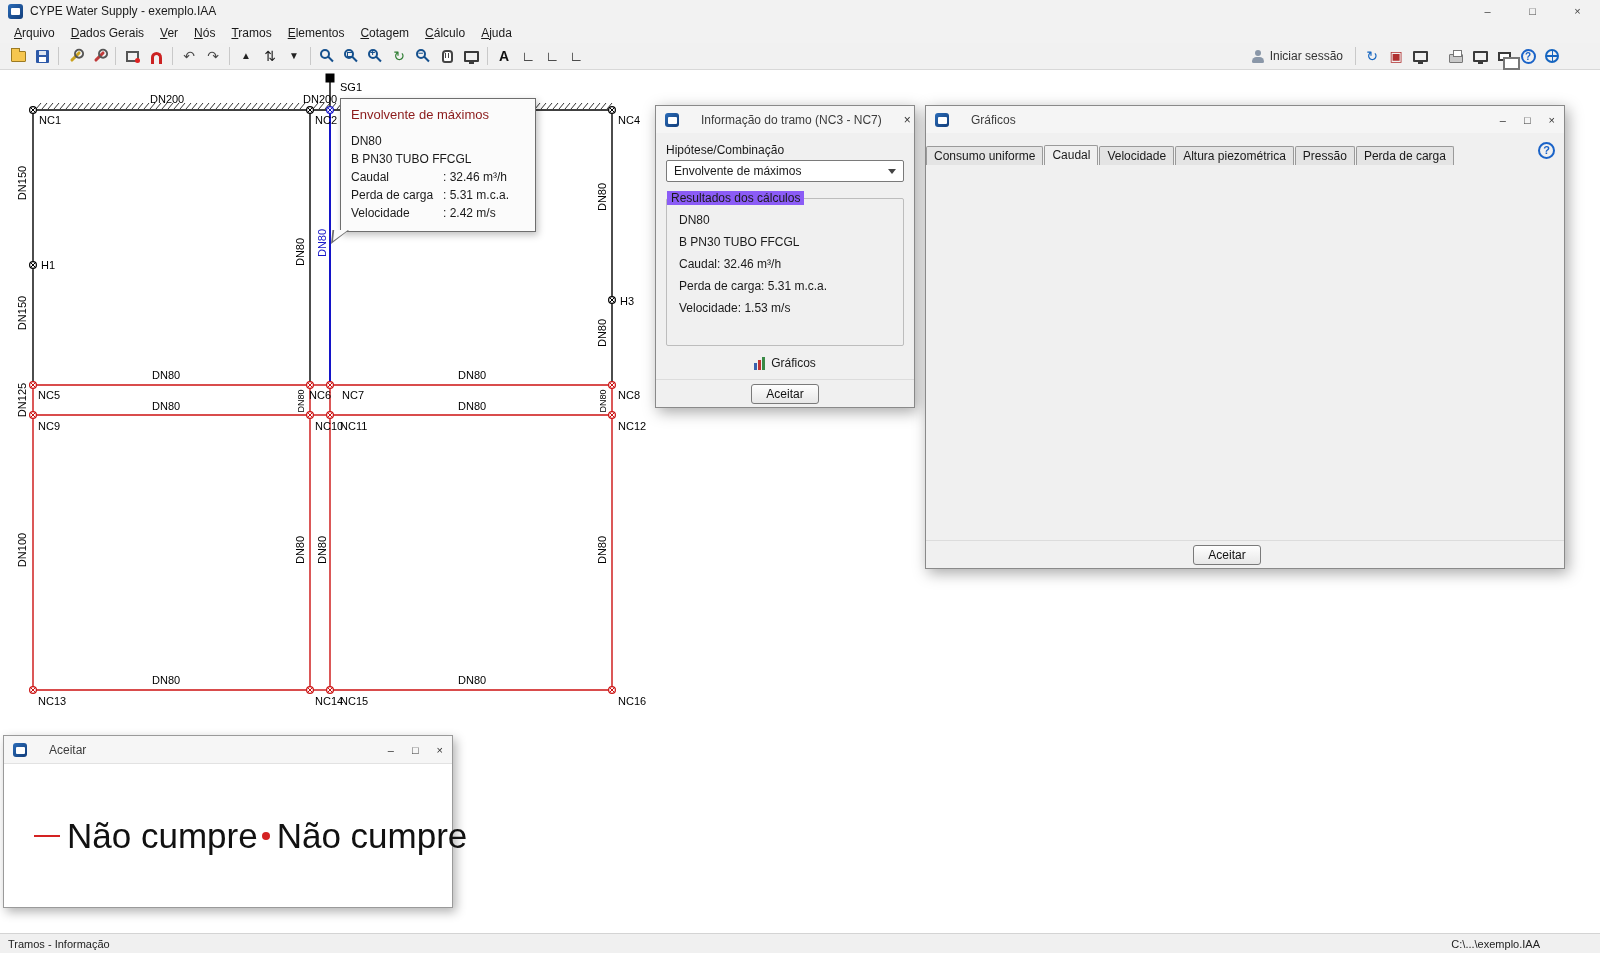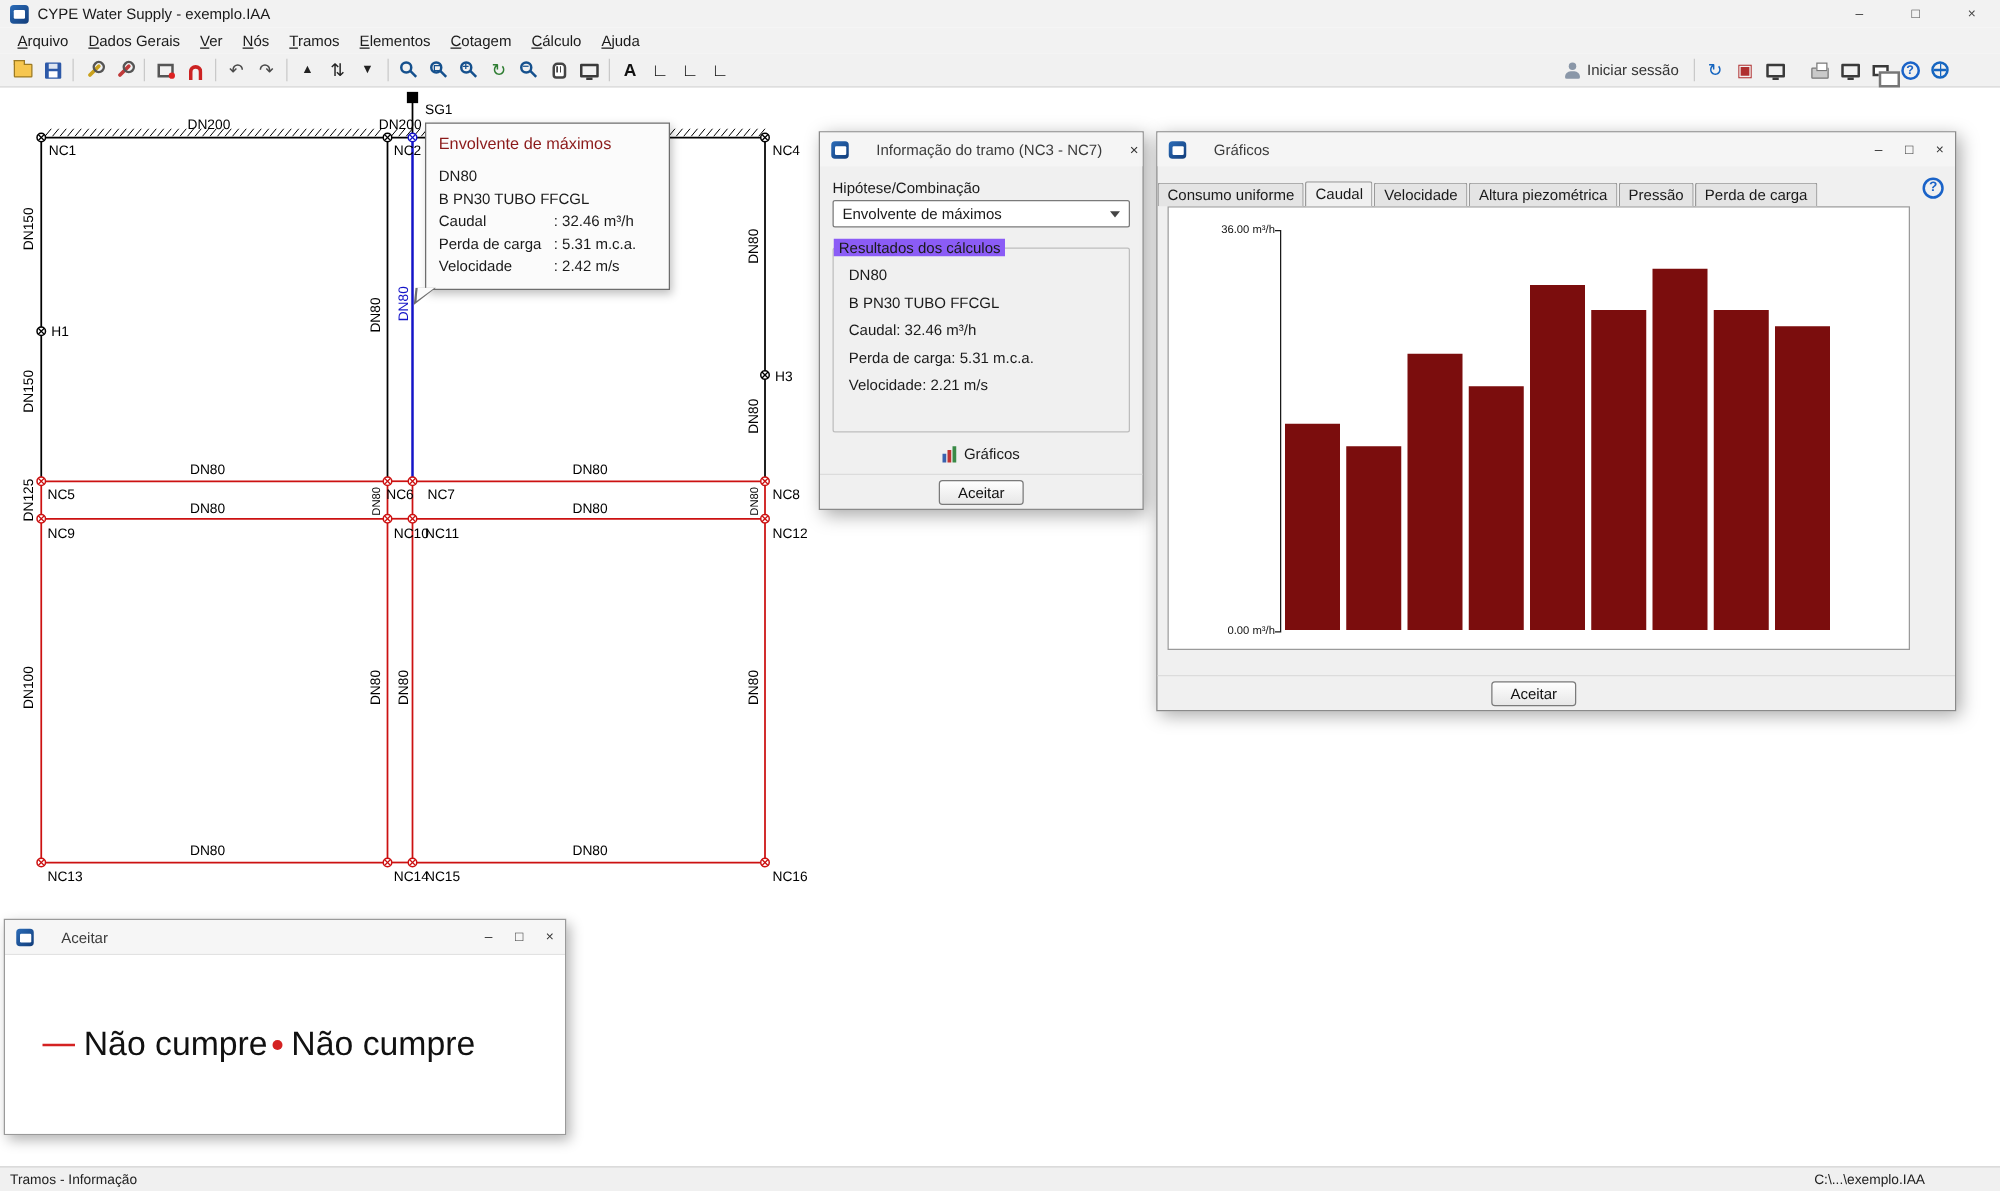--- a/index.html
+++ b/index.html
@@ -107,21 +107,21 @@
   .bar{width:44px}
   .help-ico{position:absolute;right:9px;top:36px;width:17px;height:17px;border:2px solid #1a63c8;border-radius:50%;color:#1a63c8;font:bold 11px/13px "Liberation Sans",sans-serif;text-align:center}
 
   
   .legend{position:absolute;left:3px;top:735px;width:450px;height:173px;background:#fff;border:1px solid #9a9a9a;box-shadow:3px 4px 10px rgba(0,0,0,.3);z-index:4}
   .legend .dlg-tb{background:#f6f6f6}
   .legend-body{position:absolute;top:27px;left:0;right:0;bottom:0;background:#fff;border-top:1px solid #e2e2e2;display:flex;align-items:center;padding-left:30px;gap:4px}
   .leg-item{display:flex;align-items:center;gap:7px}
   .ls-line{width:26px;height:2px}
   .ls-dot{width:8px;height:8px;border-radius:50%}
-  .ll{font-size:27px;color:#111;white-space:nowrap}
+  .ll{font-size:35px;color:#111;white-space:nowrap}
 
   
   .statusbar{position:absolute;left:0;right:0;bottom:0;height:20px;background:#f0f0f0;border-top:1px solid #d4d4d4;display:flex;align-items:center;justify-content:space-between;padding:0 60px 0 8px;font-size:11px;color:#222;z-index:20}
 </style>
 </head>
 <body>
 
 <div class="titlebar">
   <span class="app-ico"></span>
   <span>CYPE Water Supply - exemplo.IAA</span>
@@ -551,21 +551,21 @@
       <span>Envolvente de máximos</span>
       <span class="sel-arrow"></span>
     </div>
     <div class="grp">
       <span class="grp-title">Resultados dos cálculos</span>
       <div id="results-list">
           <div class="line">DN80</div>
           <div class="line">B PN30 TUBO FFCGL</div>
           <div class="line">Caudal: 32.46 m³/h</div>
           <div class="line">Perda de carga: 5.31 m.c.a.</div>
-          <div class="line">Velocidade: 2.21 m/s</div>
+          <div class="line">Velocidade: 1.53 m/s</div>
         </div>
     </div>
     <div class="graf-link">
       <span class="chart-ico">
           <i></i>
           <i></i>
           <i></i>
         </span>
       <span>Gráficos</span>
     </div>
@@ -587,36 +587,20 @@
   </div>
   <span class="help-ico">?</span>
   <div class="tabs" id="tabs">
       <div class="tab">Consumo uniforme</div>
       <div class="tab active">Caudal</div>
       <div class="tab">Velocidade</div>
       <div class="tab">Altura piezométrica</div>
       <div class="tab">Pressão</div>
       <div class="tab">Perda de carga</div>
     </div>
-  <div class="chart-wrap">
-    <span class="ylab top">36.00 m³/h</span>
-    <span class="ylab bot">0.00 m³/h</span>
-    <div class="yaxis"></div>
-    <div class="bars" id="bars">
-        <div class="bar" style="height: 165px; background: rgb(123, 13, 13);"></div>
-        <div class="bar" style="height: 147px; background: rgb(123, 13, 13);"></div>
-        <div class="bar" style="height: 221px; background: rgb(123, 13, 13);"></div>
-        <div class="bar" style="height: 195px; background: rgb(123, 13, 13);"></div>
-        <div class="bar" style="height: 276px; background: rgb(123, 13, 13);"></div>
-        <div class="bar" style="height: 256px; background: rgb(123, 13, 13);"></div>
-        <div class="bar" style="height: 289px; background: rgb(123, 13, 13);"></div>
-        <div class="bar" style="height: 256px; background: rgb(123, 13, 13);"></div>
-        <div class="bar" style="height: 243px; background: rgb(123, 13, 13);"></div>
-      </div>
-  </div>
   <div class="dlg-foot" style="padding-right:36px">
     <button class="btn">Aceitar</button>
   </div>
 </div>
 
 <div class="legend">
   <div class="dlg-tb">
     <span class="app-ico"></span>
     <span class="dlg-title">Aceitar</span>
     <div class="dlg-ctrl">

